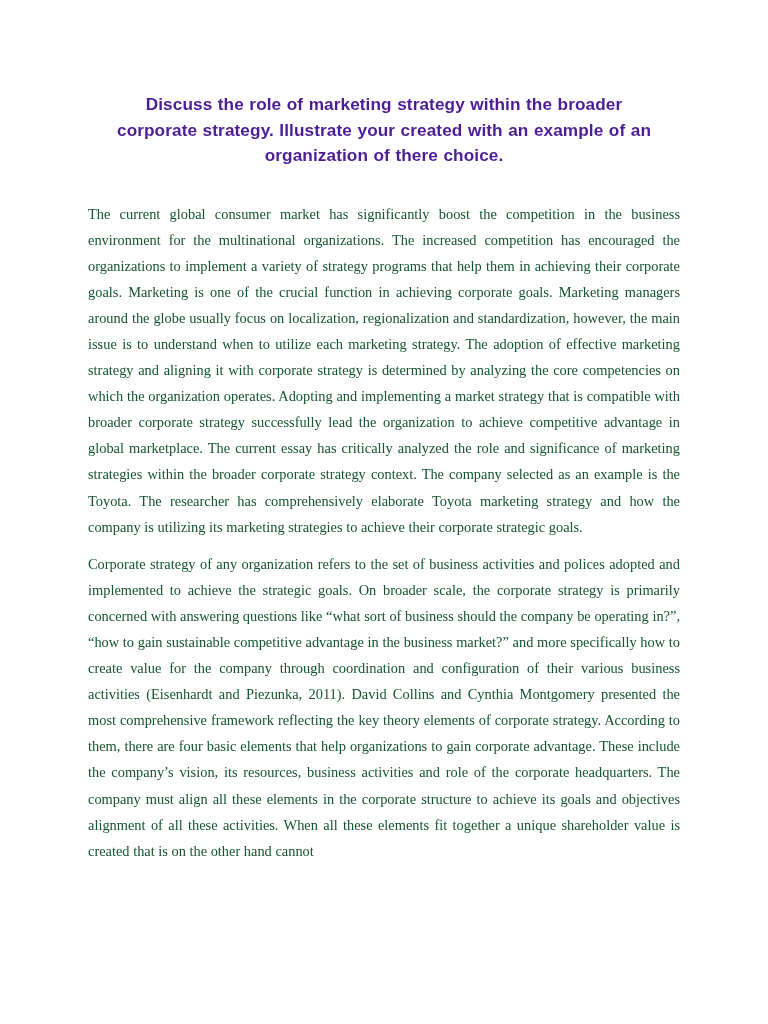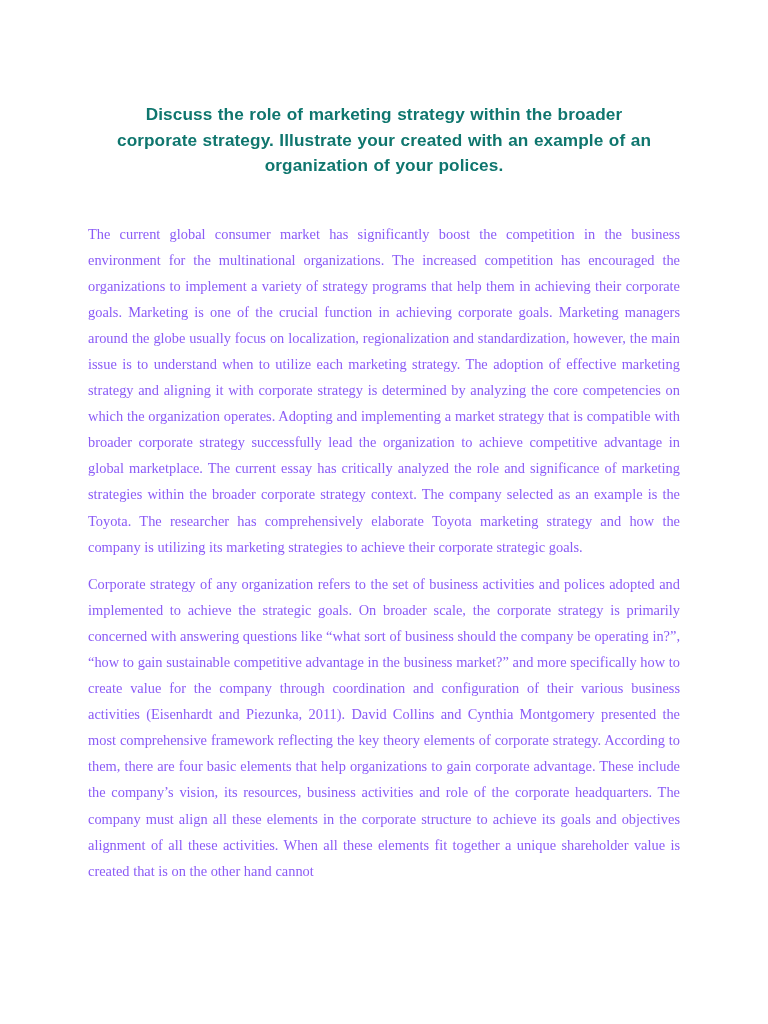--- a/index.html
+++ b/index.html
@@ -24,38 +24,38 @@
     position: absolute;
     left: 88px;
     top: 0;
     width: 592px;
   }
   .doc-title {
     font-family: "Liberation Sans", "DejaVu Sans", sans-serif;
     font-weight: bold;
     font-size: 17.2px;
     line-height: 25.5px;
-    color: #0f766e;
+    color: #4c1d95;
     text-align: center;
-    margin: 16px;
+    margin: 6px;
     padding-top: 86px;
     letter-spacing: 0.1px;
     word-spacing: 0.6px;
   }
   .doc-title .tline {
     display: block;
   }
   .body-block {
     padding-top: 26px;
   }
   p.para {
     font-family: "Liberation Serif", "DejaVu Serif", serif;
     font-size: 14.4px;
     line-height: 26.1px;
-    color: #8b5cf6;
+    color: #14532d;
     text-align: justify;
     text-justify: inter-word;
     margin: 0 0 11px 0;
     hyphens: none;
     -webkit-hyphens: none;
   }
   p.para:last-child {
     margin-bottom: 14px;
   }
   
@@ -72,21 +72,21 @@
 </head>
 <body>
 
 <div class="page">
 
   <div class="content">
 
     <h1 class="doc-title">
       <span class="tline">Discuss the role of marketing strategy within the broader</span>
       <span class="tline">corporate strategy. Illustrate your created with an example of an</span>
-      <span class="tline">organization of your polices.</span>
+      <span class="tline">organization of there choice.</span>
     </h1>
 
     <div class="body-block">
       <p class="para">The current global consumer market has significantly boost the competition in the business environment for the multinational organizations. The increased competition has encouraged the organizations to implement a variety of strategy programs that help them in achieving their corporate goals. Marketing is one of the crucial function in achieving corporate goals. Marketing managers around the globe usually focus on localization, regionalization and standardization, however, the main issue is to understand when to utilize each marketing strategy. The adoption of effective marketing strategy and aligning it with corporate strategy is determined by analyzing the core competencies on which the organization operates. Adopting and implementing a market strategy that is compatible with broader corporate strategy successfully lead the organization to achieve competitive advantage in global marketplace. The current essay has critically analyzed the role and significance of marketing strategies within the broader corporate strategy context. The company selected as an example is the Toyota. The researcher has comprehensively elaborate Toyota marketing strategy and how the company is utilizing its marketing strategies to achieve their corporate strategic goals.</p>
       <p class="para">Corporate strategy of any organization refers to the set of business activities and polices adopted and implemented to achieve the strategic goals. On broader scale, the corporate strategy is primarily concerned with answering questions like “what sort of business should the company be operating in?”, “how to gain sustainable competitive advantage in the business market?” and more specifically how to create value for the company through coordination and configuration of their various business activities (Eisenhardt and Piezunka, 2011). David Collins and Cynthia Montgomery presented the most comprehensive framework reflecting the key theory elements of corporate strategy. According to them, there are four basic elements that help organizations to gain corporate advantage. These include the company’s vision, its resources, business activities and role of the corporate headquarters. The company must align all these elements in the corporate structure to achieve its goals and objectives alignment of all these activities. When all these elements fit together a unique shareholder value is created that is on the other hand cannot</p>
     </div>
 
   </div>
 
   <div class="clip-bottom"></div>

